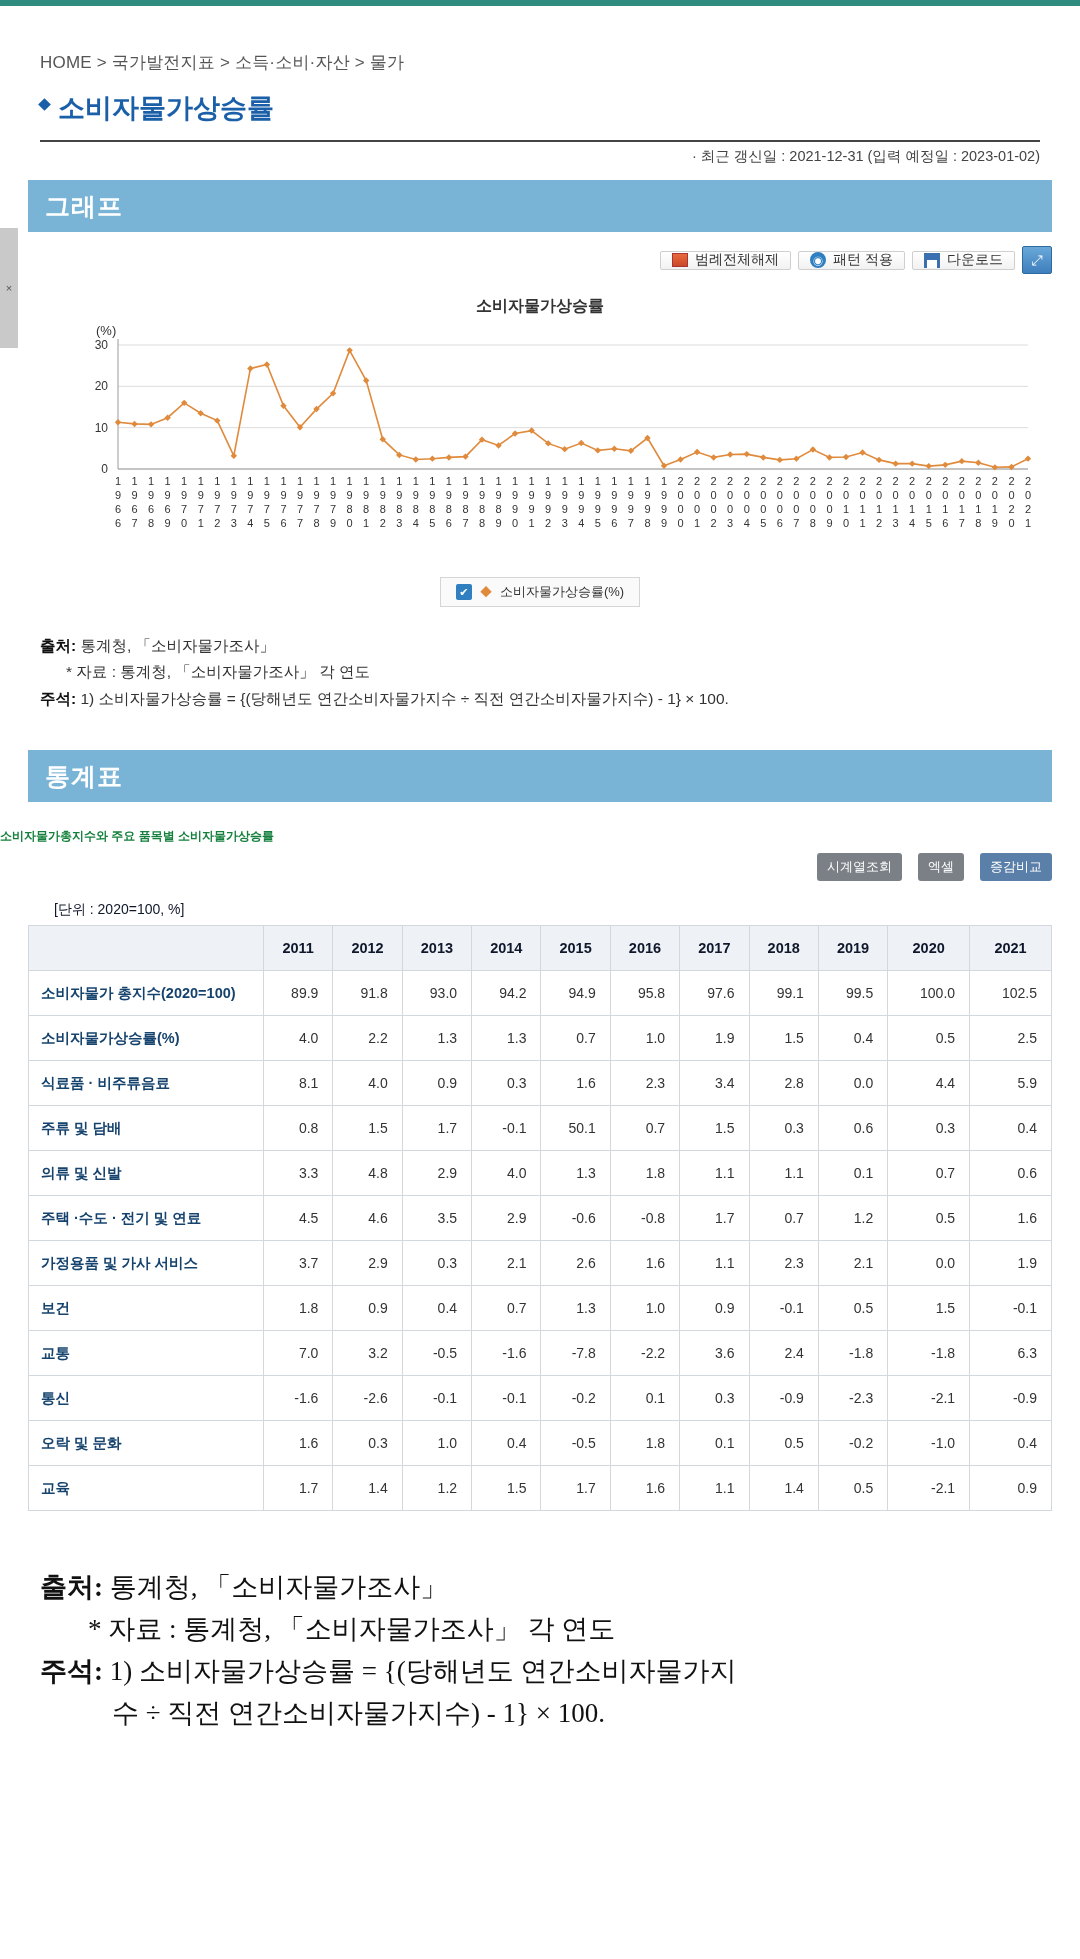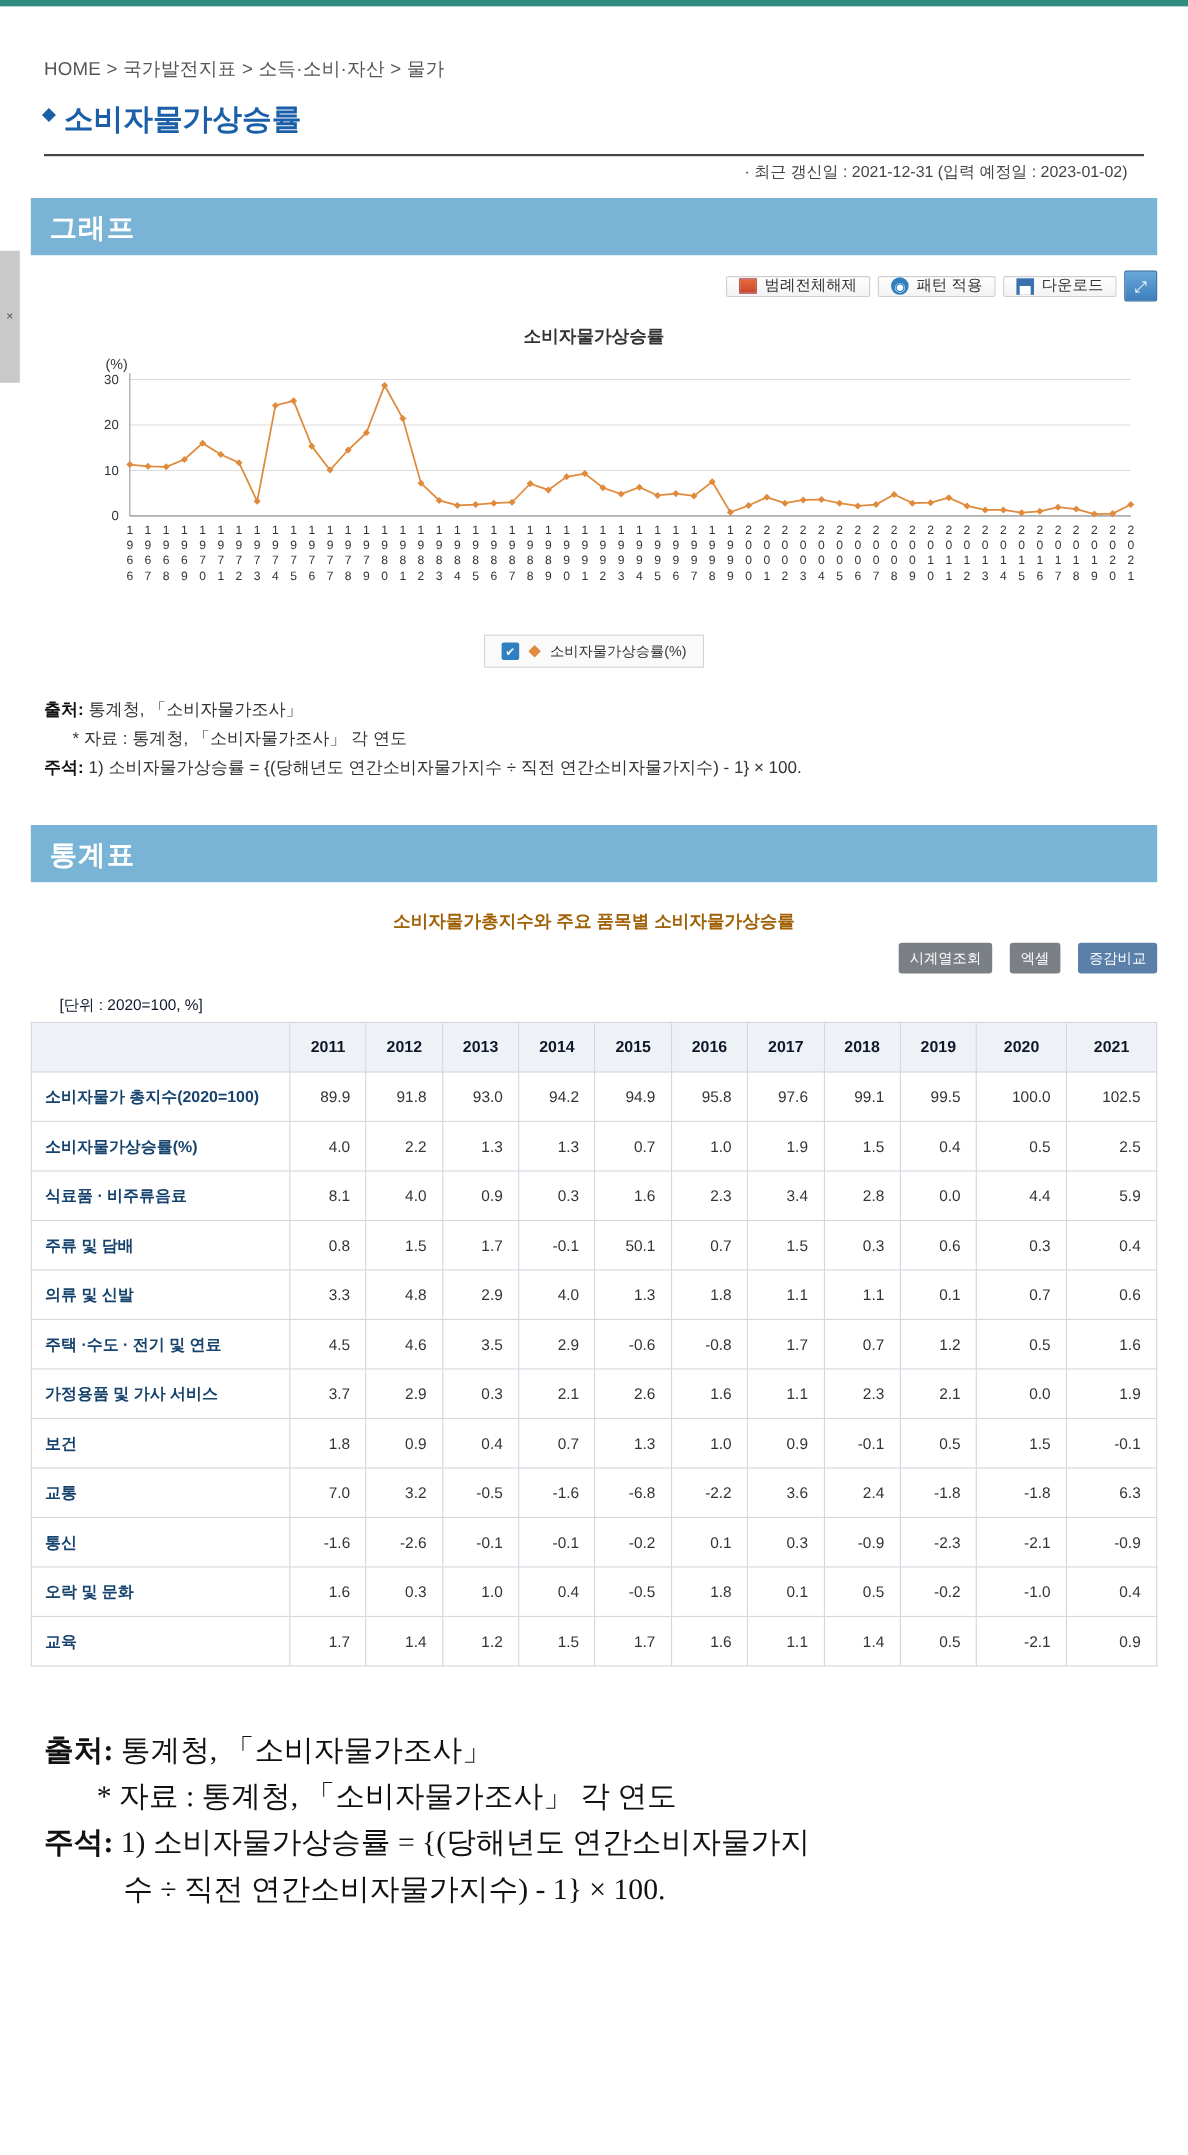--- a/index.html
+++ b/index.html
@@ -38,21 +38,21 @@
   .page-title:before {
     content: "";
     position: absolute;
     left: 0; top: 10px;
     width: 9px; height: 9px;
     background: #1a5fa8;
     transform: rotate(45deg);
   }
   .update-info {
     position: absolute;
-    right: 15px; bottom: -26px;
+    right: 0; bottom: -26px;
     font-size: 14.5px;
     color: #444;
     white-space: nowrap;
   }
 
   .section-head {
     margin: 38px 28px 0 28px;
     background: #79b4d6;
     height: 52px;
     display: flex;
@@ -156,25 +156,24 @@
   .source-block {
     margin: 26px 40px 0 40px;
     font-size: 15.5px;
     color: #333;
     line-height: 1.7;
   }
   .source-block b { color: #111; }
   .source-indent { padding-left: 26px; }
 
   .table-title {
-    text-align: center;
-    font-size: 16px;
+    font-size: 12px;
     font-weight: bold;
     margin-top: 26px;
-    color: #a16207;
+    color: #15803d;
   }
   .table-tools {
     margin: 8px 28px 0 28px;
     display: flex;
     justify-content: flex-end;
     gap: 16px;
   }
   .tt-btn {
     background: #7b7f86;
     color: #fff;
@@ -739,21 +738,21 @@
           <td>0.5</td>
           <td>1.5</td>
           <td>-0.1</td>
         </tr>
         <tr>
           <th>교통</th>
           <td>7.0</td>
           <td>3.2</td>
           <td>-0.5</td>
           <td>-1.6</td>
-          <td>-6.8</td>
+          <td>-7.8</td>
           <td>-2.2</td>
           <td>3.6</td>
           <td>2.4</td>
           <td>-1.8</td>
           <td>-1.8</td>
           <td>6.3</td>
         </tr>
         <tr>
           <th>통신</th>
           <td>-1.6</td>

